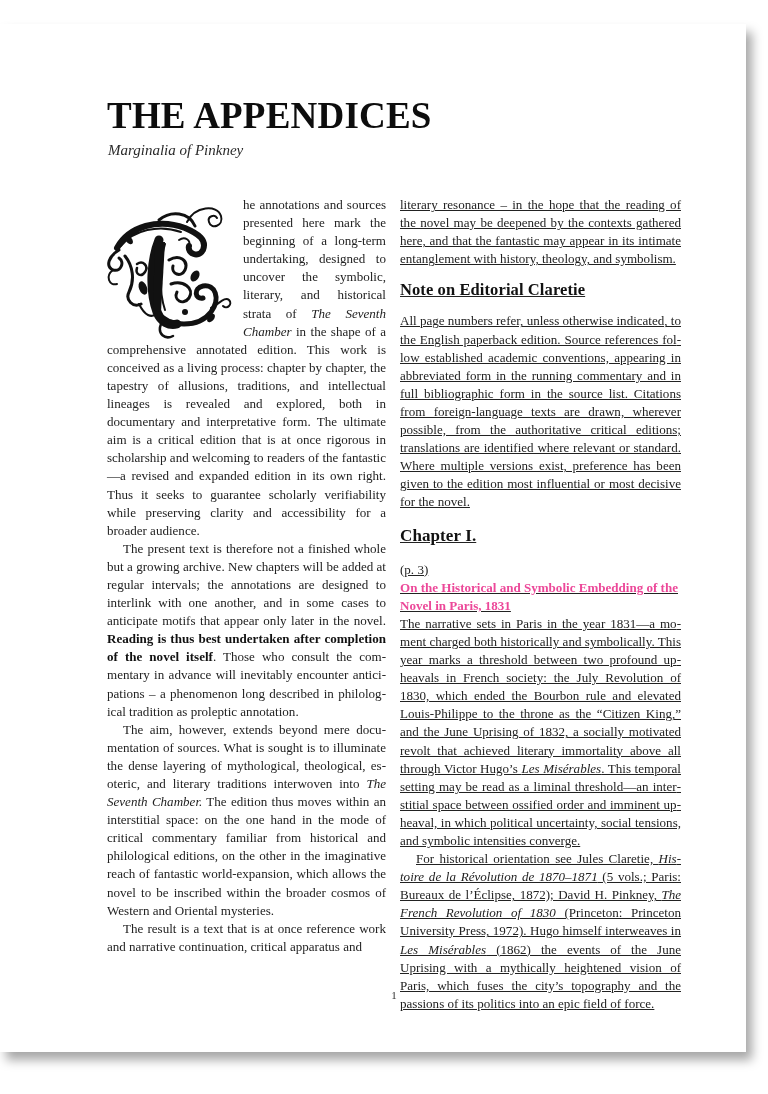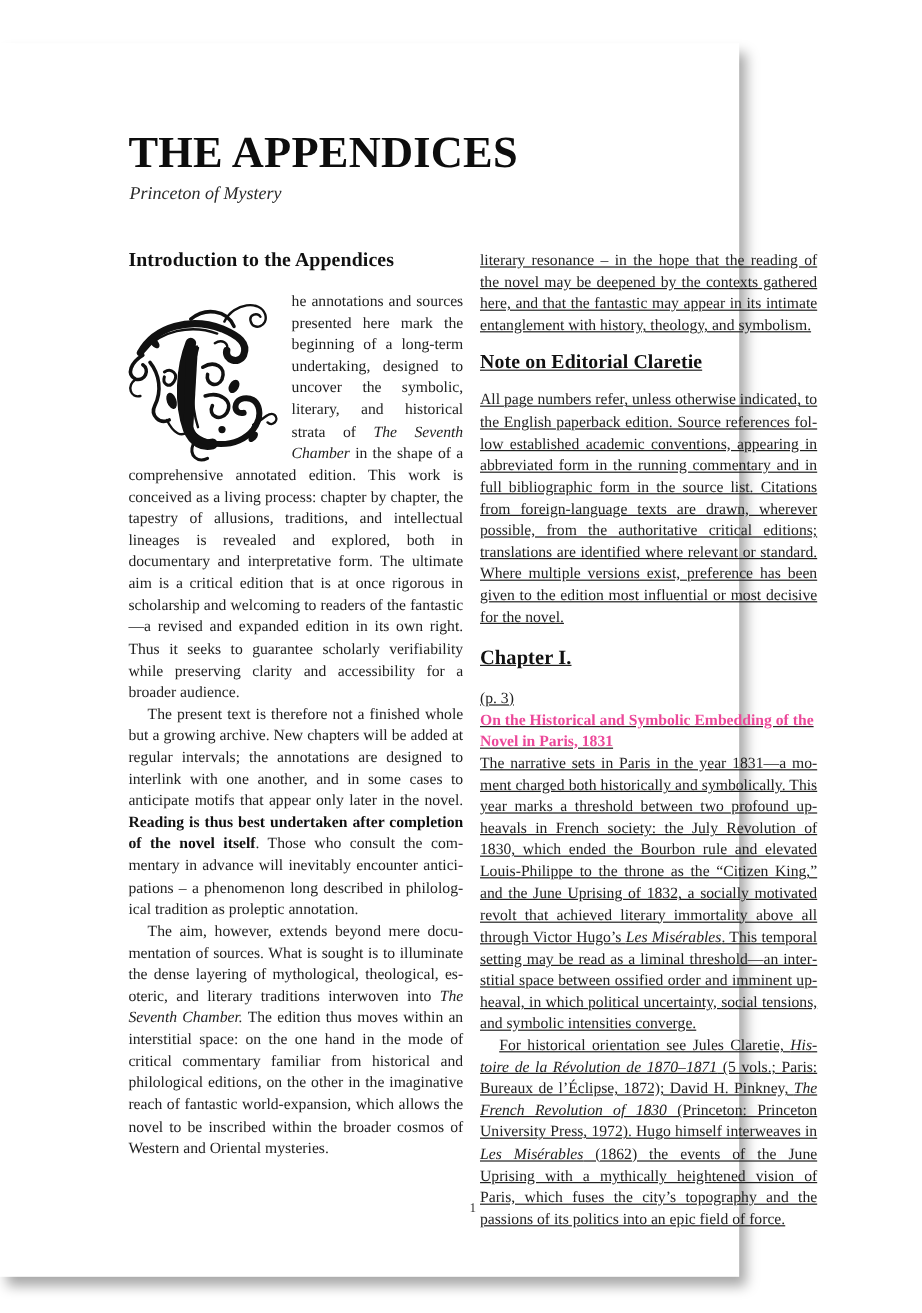--- a/index.html
+++ b/index.html
@@ -1,21 +1,21 @@
 <!DOCTYPE html>
 <html><head>
 <meta charset="utf-8">
 <style>
   html, body { margin: 0; padding: 0; }
   body {
     width: 768px; height: 1094px; background: #ffffff; position: relative; overflow: hidden;
     font-family: "Liberation Serif", "DejaVu Serif", serif; color: #1a1a1a;
   }
   .page {
-    position: absolute; left: 0; top: 36px; width: 616px; height: 1028px;
+    position: absolute; left: 0; top: 24px; width: 746px; height: 1028px;
     background: #ffffff;
     box-shadow: 6px 8px 10px rgba(0,0,0,0.35);
   }
   .title {
     position: absolute; left: 107px; top: 70px; margin: 0;
     font-family: "Liberation Serif", serif; font-weight: bold; font-size: 37px;
     letter-spacing: 0.2px; color: #0d0d0d;
   }
   .subtitle {
     position: absolute; left: 108px; top: 118px; margin: 0;
@@ -48,24 +48,23 @@
     position: absolute; left: 0; width: 788px; top: 965px; text-align: center;
     font-size: 11px; color: #333;
   }
 </style>
 </head>
 <body>
 
 <div class="page">
 
   <h1 class="title">THE APPENDICES</h1>
-  <div class="subtitle">Princeton of Mystery</div>
+  <div class="subtitle">Marginalia of Pinkney</div>
 
   <div class="col col-left">
-    <h2>Introduction to the Appendices</h2>
 
     <p>
       <span class="dropcap">
         <svg viewBox="0 0 138 140" xmlns="http://www.w3.org/2000/svg">
           <g fill="none" stroke="#111" stroke-linecap="round">
 
             <path d="M88 22 C96 6, 118 4, 122 16 C125 26, 112 30, 110 22 C108 16, 116 14, 118 18" stroke-width="2"></path>
             <path d="M60 20 C72 10, 90 12, 96 26" stroke-width="3"></path>
 
             <path d="M18 48 C30 26, 60 18, 86 28 C100 34, 108 40, 104 50 C100 58, 88 54, 90 46" stroke-width="6"></path>
@@ -98,20 +97,21 @@
             <circle cx="86" cy="112" r="3"></circle>
           </g>
         </svg>
       </span><span>he annotations and sourc­es presented here mark the beginning of a long-term undertaking, designed to uncover the symbolic, literary, and historical strata of </span><em>The Seventh Chamber</em><span> in the shape of a comprehensive annotated edition. This work is conceived as a living process: chapter by chapter, the tapestry of allusions, traditions, and intellectual lineages is revealed and ex­plored, both in documentary and interpretative form. The ultimate aim is a critical edition that is at once rigorous in scholarship and welcoming to readers of the fantastic—a revised and expanded edition in its own right. Thus it seeks to guarantee scholarly veri­fiability while preserving clarity and accessibility for a broader audience.</span>
     </p>
 
     <p class="indent"><span>The present text is therefore not a finished whole but a growing archive. New chapters will be add­ed at regular intervals; the annotations are designed to interlink with one another, and in some cases to anticipate motifs that appear only later in the novel. </span><span class="bold">Reading is thus best undertaken after completion of the novel itself</span><span>. Those who consult the com­mentary in advance will inevitably encounter antici­pations – a phenomenon long described in philolog­ical tradition as proleptic annotation.</span></p>
 
     <p class="indent"><span>The aim, however, extends beyond mere docu­mentation of sources. What is sought is to illuminate the dense layering of mythological, theological, es­oteric, and literary traditions interwoven into </span><em>The Seventh Chamber.</em><span> The edition thus moves within an interstitial space: on the one hand in the mode of critical commentary familiar from historical and philological editions, on the other in the imaginative reach of fantastic world-expansion, which allows the novel to be inscribed within the broader cosmos of Western and Oriental mysteries.</span></p>
 
+    <p class="indent">The result is a text that is at once reference work and narrative continuation, critical apparatus and</p>
   </div>
 
   <div class="col col-right">
     <p id="continued">lit­erary resonance – in the hope that the reading of the novel may be deepened by the contexts gathered here, and that the fantastic may appear in its intimate entanglement with history, theology, and symbolism.</p>
 
     <h2 class="note">Note on Editorial Claretie</h2>
     <p>All page numbers refer, unless otherwise indicated, to the English paperback edition. Source references fol­low established academic conventions, appearing in abbreviated form in the running commentary and in full bibliographic form in the source list. Cita­tions from foreign-language texts are drawn, wher­ever possible, from the authoritative critical editions; translations are identified where relevant or standard. Where multiple versions exist, preference has been given to the edition most influential or most decisive for the novel.</p>
 
     <h2 class="chapter">Chapter I.</h2>
     <span class="pageref">(p. 3)</span>

